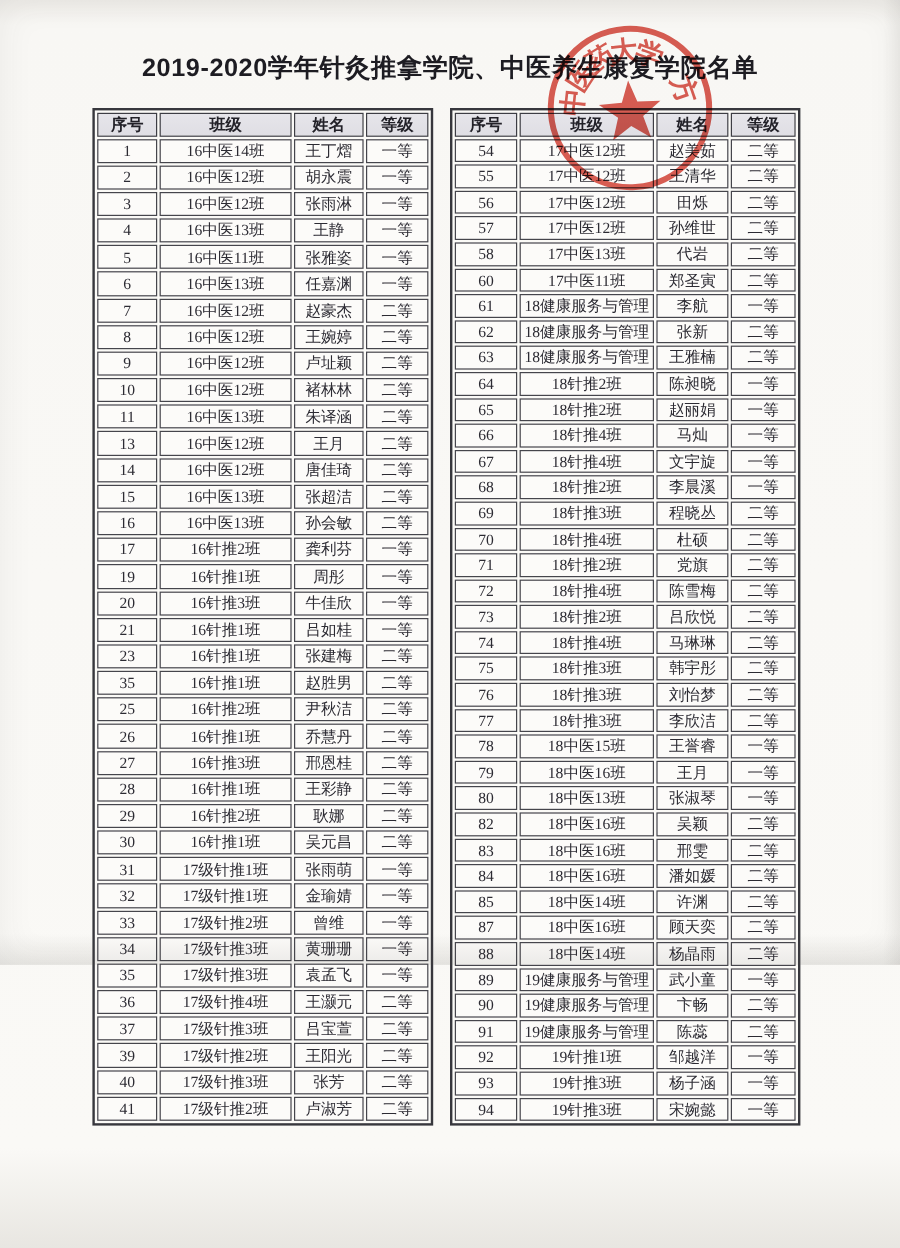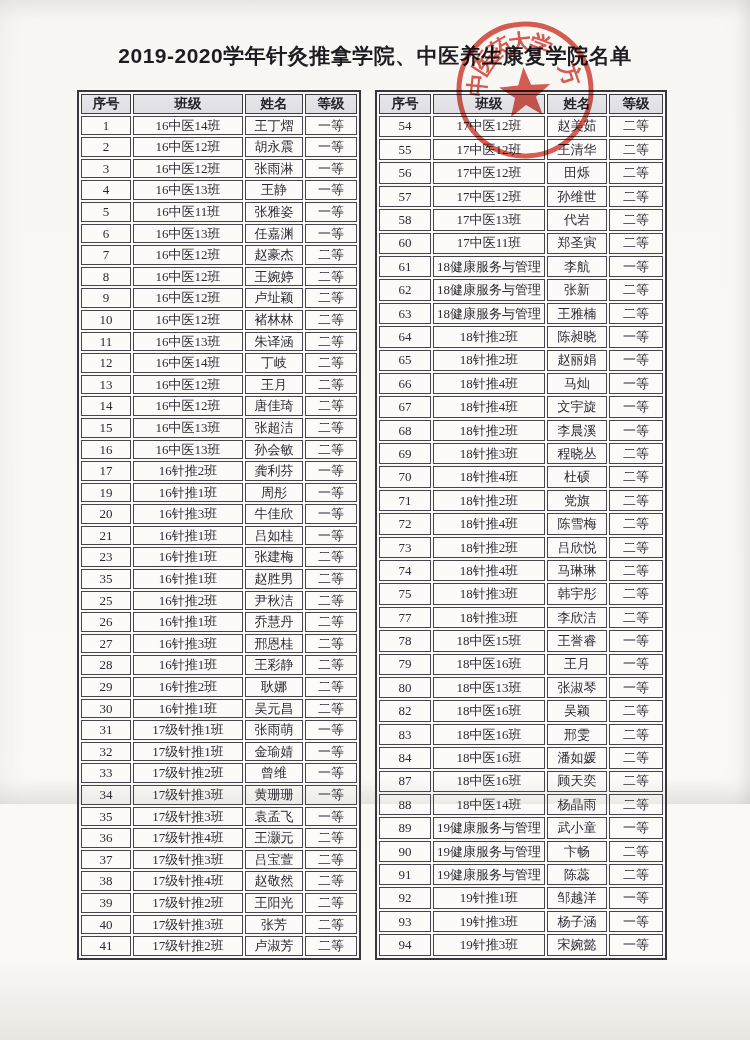--- a/index.html
+++ b/index.html
@@ -171,26 +171,20 @@
             <td>褚林林</td>
             <td>二等</td>
           </tr>
           <tr>
             <td>11</td>
             <td>16中医13班</td>
             <td>朱译涵</td>
             <td>二等</td>
           </tr>
           <tr>
-            <td>12</td>
-            <td>16中医14班</td>
-            <td>丁岐</td>
-            <td>二等</td>
-          </tr>
-          <tr>
             <td>13</td>
             <td>16中医12班</td>
             <td>王月</td>
             <td>二等</td>
           </tr>
           <tr>
             <td>14</td>
             <td>16中医12班</td>
             <td>唐佳琦</td>
             <td>二等</td>
@@ -312,26 +306,20 @@
           <tr>
             <td>36</td>
             <td>17级针推4班</td>
             <td>王灏元</td>
             <td>二等</td>
           </tr>
           <tr>
             <td>37</td>
             <td>17级针推3班</td>
             <td>吕宝萱</td>
-            <td>二等</td>
-          </tr>
-          <tr>
-            <td>38</td>
-            <td>17级针推4班</td>
-            <td>赵敬然</td>
             <td>二等</td>
           </tr>
           <tr>
             <td>39</td>
             <td>17级针推2班</td>
             <td>王阳光</td>
             <td>二等</td>
           </tr>
           <tr>
             <td>40</td>
@@ -483,20 +471,26 @@
             <td>马琳琳</td>
             <td>二等</td>
           </tr>
           <tr>
             <td>75</td>
             <td>18针推3班</td>
             <td>韩宇彤</td>
             <td>二等</td>
           </tr>
           <tr>
+            <td>76</td>
+            <td>18针推3班</td>
+            <td>刘怡梦</td>
+            <td>二等</td>
+          </tr>
+          <tr>
             <td>77</td>
             <td>18针推3班</td>
             <td>李欣洁</td>
             <td>二等</td>
           </tr>
           <tr>
             <td>78</td>
             <td>18中医15班</td>
             <td>王誉睿</td>
             <td>一等</td>
@@ -522,20 +516,26 @@
           <tr>
             <td>83</td>
             <td>18中医16班</td>
             <td>邢雯</td>
             <td>二等</td>
           </tr>
           <tr>
             <td>84</td>
             <td>18中医16班</td>
             <td>潘如媛</td>
+            <td>二等</td>
+          </tr>
+          <tr>
+            <td>85</td>
+            <td>18中医14班</td>
+            <td>许渊</td>
             <td>二等</td>
           </tr>
           <tr>
             <td>87</td>
             <td>18中医16班</td>
             <td>顾天奕</td>
             <td>二等</td>
           </tr>
           <tr>
             <td>88</td>

